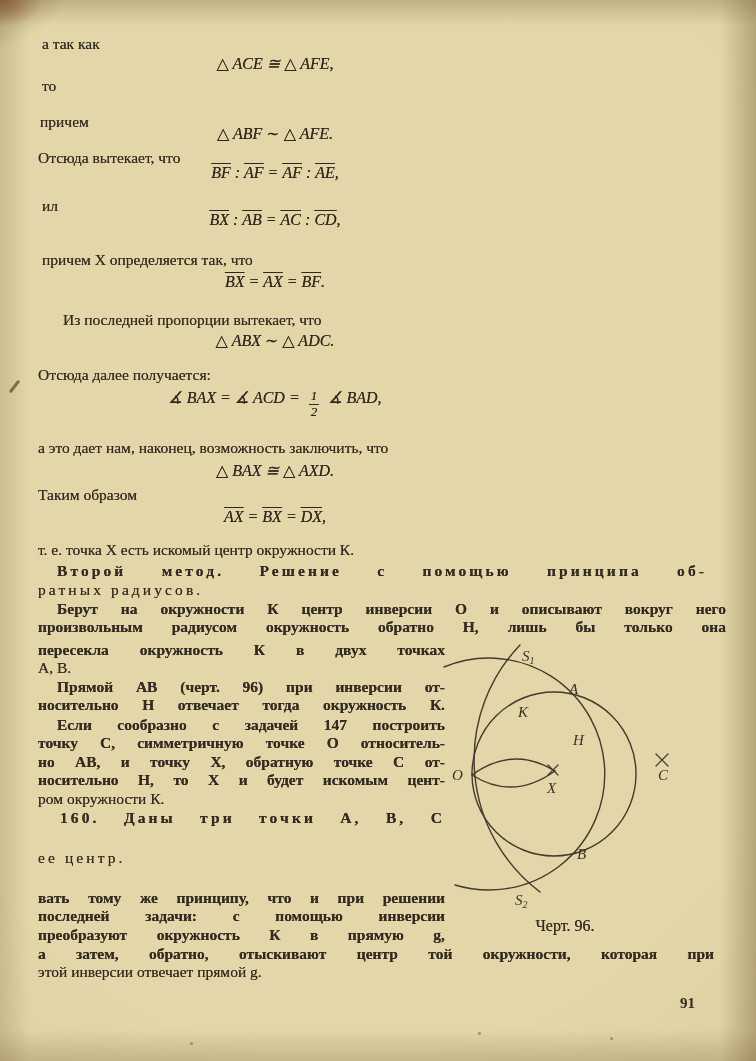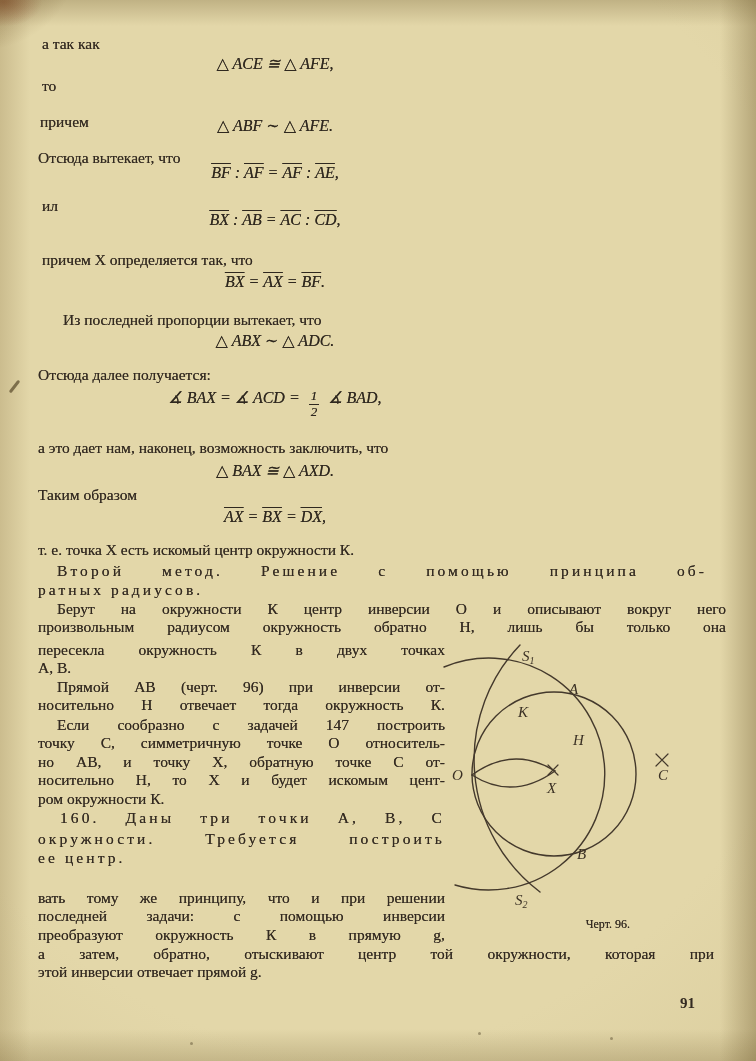--- a/index.html
+++ b/index.html
@@ -14,58 +14,58 @@
       linear-gradient(90deg, rgba(118,94,46,.22), rgba(118,94,46,0) 30px),
       linear-gradient(270deg, rgba(108,88,44,.38), rgba(108,88,44,0) 36px),
       linear-gradient(180deg, rgba(112,92,48,.30), rgba(112,92,48,0) 26px),
       linear-gradient(0deg, rgba(112,92,48,.26), rgba(112,92,48,0) 32px),
       radial-gradient(120% 100% at 46% 44%, #e3d7a9 55%, #d2c392 100%);
   }
   .line{
     position:absolute; font-size:15.5px; line-height:19px; color:#332a21;
     text-shadow:0 0 .4px rgba(51,42,33,.8); white-space:nowrap;
   }
-  .jl{ white-space:normal; text-align:justify; text-align-last:justify; }
+  .jl{ white-space:normal; text-align:justify; text-align-last:justify;font-weight:bold; }
   .sp{ letter-spacing:3.1px; }
   .fline{
     position:absolute; left:40px; width:470px;
     display:flex; justify-content:center; align-items:baseline;
     font-size:16px; font-style:italic; line-height:20px; color:#2f281f;
     text-shadow:0 0 .4px rgba(47,40,31,.8);
   }
   .fline span{ white-space:pre; }
   .ov{ text-decoration:overline; text-decoration-thickness:1.1px;text-align:right; }
   .frac{ align-self:center; display:flex; flex-direction:column; align-items:center;
          font-size:13px; line-height:1.15; margin:0 5px; transform:translateY(1px); }
   .frac .num{ border-bottom:1.1px solid currentColor; padding:0 2px; }
   .figure{ position:absolute; left:430px; top:633px; width:250px; height:285px; }
   .figure svg text{ font-family:"Liberation Serif","DejaVu Serif",serif; font-style:italic;
                     fill:#3a3024; font-size:15px; }
-  .caption{ position:absolute; left:500px; top:917px; width:130px; text-align:right;
-            font-size:12px; color:#332a21; text-shadow:0 0 .4px rgba(51,42,33,.8); }
+  .caption{ position:absolute; left:500px; top:917px; width:130px; text-align:center;
+            font-size:16px; color:#332a21; text-shadow:0 0 .4px rgba(51,42,33,.8); }
   .pagenum{ position:absolute; left:680px; top:995px; font-size:15px; font-weight:bold;
             color:#332a21; }
   .mark{ position:absolute; left:7px; top:385px; width:15px; height:3px; background:#5f5030;
          opacity:.75; transform:rotate(-52deg); border-radius:2px; }
   .speck{ position:absolute; width:3px; height:3px; border-radius:50%; background:#6b5e40; opacity:.55; }
 </style>
 </head>
 <body>
 
 <div class="page">
 
   <div class="line" style="left:42px; top:34px">а так как</div>
   <div class="fline" style="top:54px">
       <span>△ ACE ≅ △ AFE,</span>
     </div>
 
   <div class="line" style="left:42px; top:76px">то</div>
 
   <div class="line" style="left:40px; top:112px">причем</div>
-  <div class="fline" style="top:116px">
+  <div class="fline" style="top:124px">
       <span>△ ABF ∼ △ AFE.</span>
     </div>
 
   <div class="line" style="left:38px; top:148px">Отсюда вытекает, что</div>
   <div class="fline" style="top:163px">
     <span class="ov">BF</span>
       <span> : </span>
       <span class="ov">AF</span>
       <span> = </span>
       <span class="ov">AF</span>
@@ -132,21 +132,20 @@
   <div class="line jl" style="left:38px; top:640px; width:407px">пересекла окружность К в двух точках</div>
   <div class="line" style="left:38px; top:658px">А, В.</div>
   <div class="line jl" style="left:57px; top:677px; width:388px">Прямой АВ (черт. 96) при инверсии от-</div>
   <div class="line jl" style="left:38px; top:695px; width:407px">носительно Н отвечает тогда окружность К.</div>
   <div class="line jl" style="left:57px; top:715px; width:388px">Если сообразно с задачей 147 построить</div>
   <div class="line jl" style="left:38px; top:733px; width:407px">точку С, симметричную точке О относитель-</div>
   <div class="line jl" style="left:38px; top:752px; width:407px">но АВ, и точку X, обратную точке С от-</div>
   <div class="line jl" style="left:38px; top:770px; width:407px">носительно Н, то X и будет искомым цент-</div>
   <div class="line" style="left:38px; top:789px">ром окружности К.</div>
   <div class="line sp jl" style="left:60px; top:808px; width:385px">160. Даны три точки А, В, С</div>
-  <div class="line sp jl" style="left:38px; top:829px; width:407px">окружности. Требуется построить</div>
   <div class="line sp" style="left:38px; top:848px">ее центр.</div>
   <div class="line jl" style="left:38px; top:888px; width:407px">вать тому же принципу, что и при решении</div>
   <div class="line jl" style="left:38px; top:906px; width:407px">последней задачи: с помощью инверсии</div>
   <div class="line jl" style="left:38px; top:925px; width:407px">преобразуют окружность К в прямую g,</div>
 
   <div class="line jl" style="left:38px; top:944px; width:676px">а затем, обратно, отыскивают центр той окружности, которая при</div>
   <div class="line" style="left:38px; top:962px">этой инверсии отвечает прямой g.</div>
 
   <div class="figure">
     <svg width="250" height="285" viewBox="0 0 250 285">

